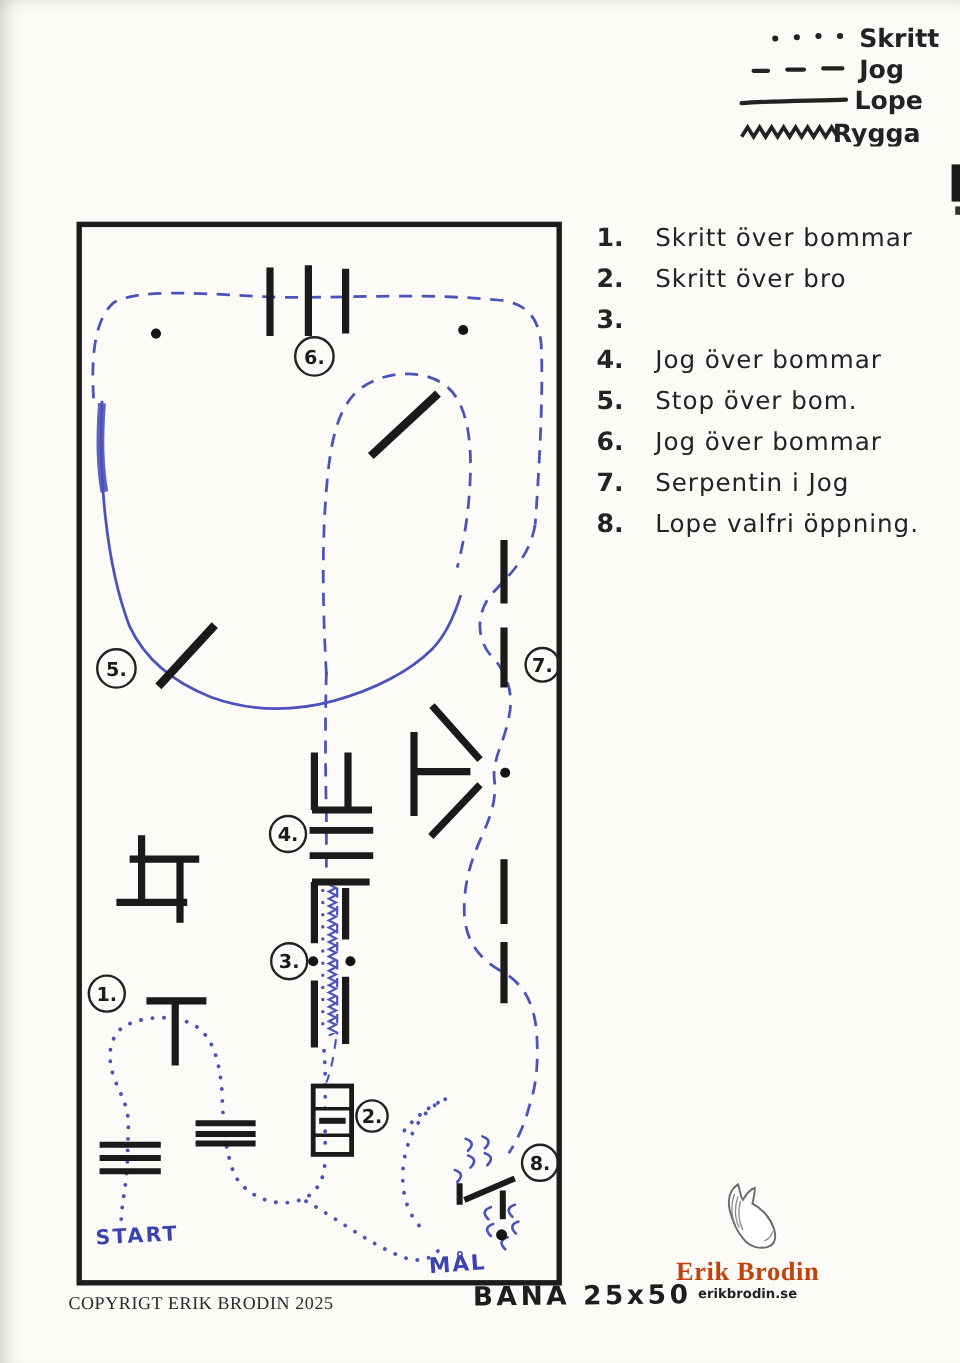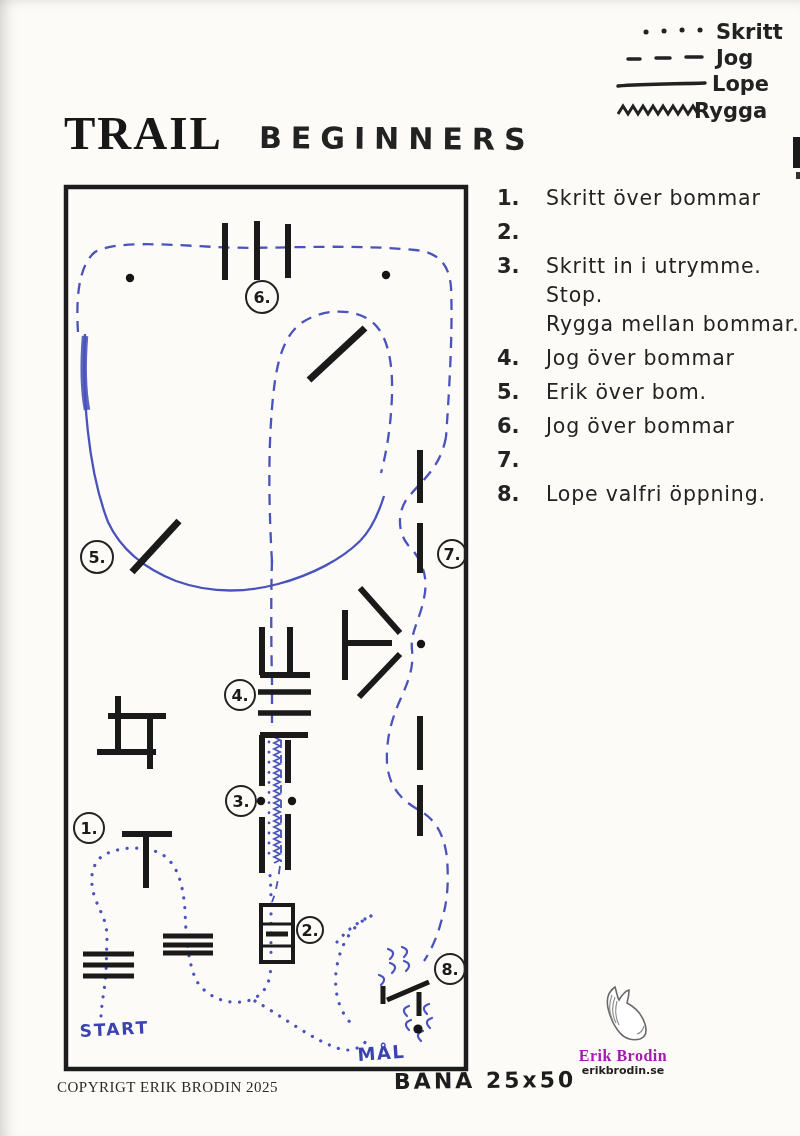--- a/index.html
+++ b/index.html
@@ -15,34 +15,30 @@
   .legend{position:absolute;left:598px;top:10px;width:200px;height:112px;}
   .instructions{position:absolute;left:497px;top:184px;width:302px;color:#232323;}
   .instr-item{display:flex;margin-bottom:5px;}
   .instr-num{width:33px;flex:0 0 33px;font-size:21px;font-weight:600;line-height:29px;}
   .instr-lines{flex:1;margin-left:16px;}
   .instr-line{font-size:20.5px;font-weight:500;line-height:29px;letter-spacing:.8px;white-space:nowrap;}
   .course-svg{position:absolute;left:55px;top:180px;}
   .arena-label{position:absolute;left:394px;top:1068px;font-size:22px;font-weight:600;letter-spacing:3px;color:#1d1d1d;transform:rotate(-.6deg);}
   .copyright{position:absolute;left:57px;top:1079px;font-family:"Liberation Serif","DejaVu Serif",serif;font-size:15px;color:#2a2a2a;letter-spacing:.5px;}
   .logo{position:absolute;left:558px;top:985px;width:130px;text-align:center;}
-  .logo-name{font-family:"Liberation Serif","DejaVu Serif",serif;font-weight:bold;font-size:16px;color:#a21caf;letter-spacing:.5px;margin-top:-4px;}
+  .logo-name{font-family:"Liberation Serif","DejaVu Serif",serif;font-weight:bold;font-size:22px;color:#c2410c;letter-spacing:.5px;margin-top:-4px;}
   .logo-site{font-size:11px;color:#222;font-weight:600;margin-top:-1px;}
   .scan-artifact{position:absolute;right:0;top:137px;width:7px;height:31px;background:#1a1a1a;}
   .scan-artifact2{position:absolute;right:0;top:172px;width:4px;height:7px;background:#333;}
 </style>
 </head>
 <body>
 
 <div class="page">
 
-  <div class="title-row">
-    <span class="main-title">TRAIL</span>
-    <span class="sub-title">BEGINNERS</span>
-  </div>
 
   <svg class="legend" width="200" height="112" viewBox="0 0 200 112">
     <g stroke="#222" stroke-width="5" stroke-linecap="round">
       <path d="M48,22 l.1,0 M66,21 l.1,0 M84,20 l.1,0 M102,20 l.1,0"></path>
     </g>
     <text x="118" y="29" font-size="21" font-weight="600" fill="#222">Skritt</text>
     <g stroke="#222" stroke-width="3.5" stroke-linecap="round">
       <path d="M30,49 h12 M58,48 h14 M88,47 h16"></path>
     </g>
     <text x="118" y="55" font-size="21" font-weight="600" fill="#222">Jog</text>
@@ -54,44 +50,41 @@
     <text x="96" y="108" font-size="21" font-weight="600" fill="#222">Rygga</text>
   </svg>
 
   <div class="instructions">
     <div class="instr-item">
       <span class="instr-num">1.</span>
       <span class="instr-lines"><span class="instr-line">Skritt över bommar</span></span>
     </div>
     <div class="instr-item">
       <span class="instr-num">2.</span>
+      <span class="instr-lines"><span class="instr-line">Skritt över bro</span></span>
     </div>
     <div class="instr-item">
       <span class="instr-num">3.</span>
-      <span class="instr-lines">
-        <div class="instr-line">Skritt in i utrymme.</div>
-        <div class="instr-line">Stop.</div>
-        <div class="instr-line">Rygga mellan bommar.</div>
-      </span>
     </div>
     <div class="instr-item">
       <span class="instr-num">4.</span>
       <span class="instr-lines"><span class="instr-line">Jog över bommar</span></span>
     </div>
     <div class="instr-item">
       <span class="instr-num">5.</span>
-      <span class="instr-lines"><span class="instr-line">Erik över bom.</span></span>
+      <span class="instr-lines"><span class="instr-line">Stop över bom.</span></span>
     </div>
     <div class="instr-item">
       <span class="instr-num">6.</span>
       <span class="instr-lines"><span class="instr-line">Jog över bommar</span></span>
     </div>
     <div class="instr-item">
       <span class="instr-num">7.</span>
       <span class="instr-lines">
+        <div class="instr-line">Serpentin i Jog</div>
       </span>
     </div>
     <div class="instr-item">
       <span class="instr-num">8.</span>
       <span class="instr-lines"><span class="instr-line">Lope valfri öppning.</span></span>
     </div>
   </div>
 
   <svg class="course-svg" width="430" height="905" viewBox="55 180 430 905">
 

